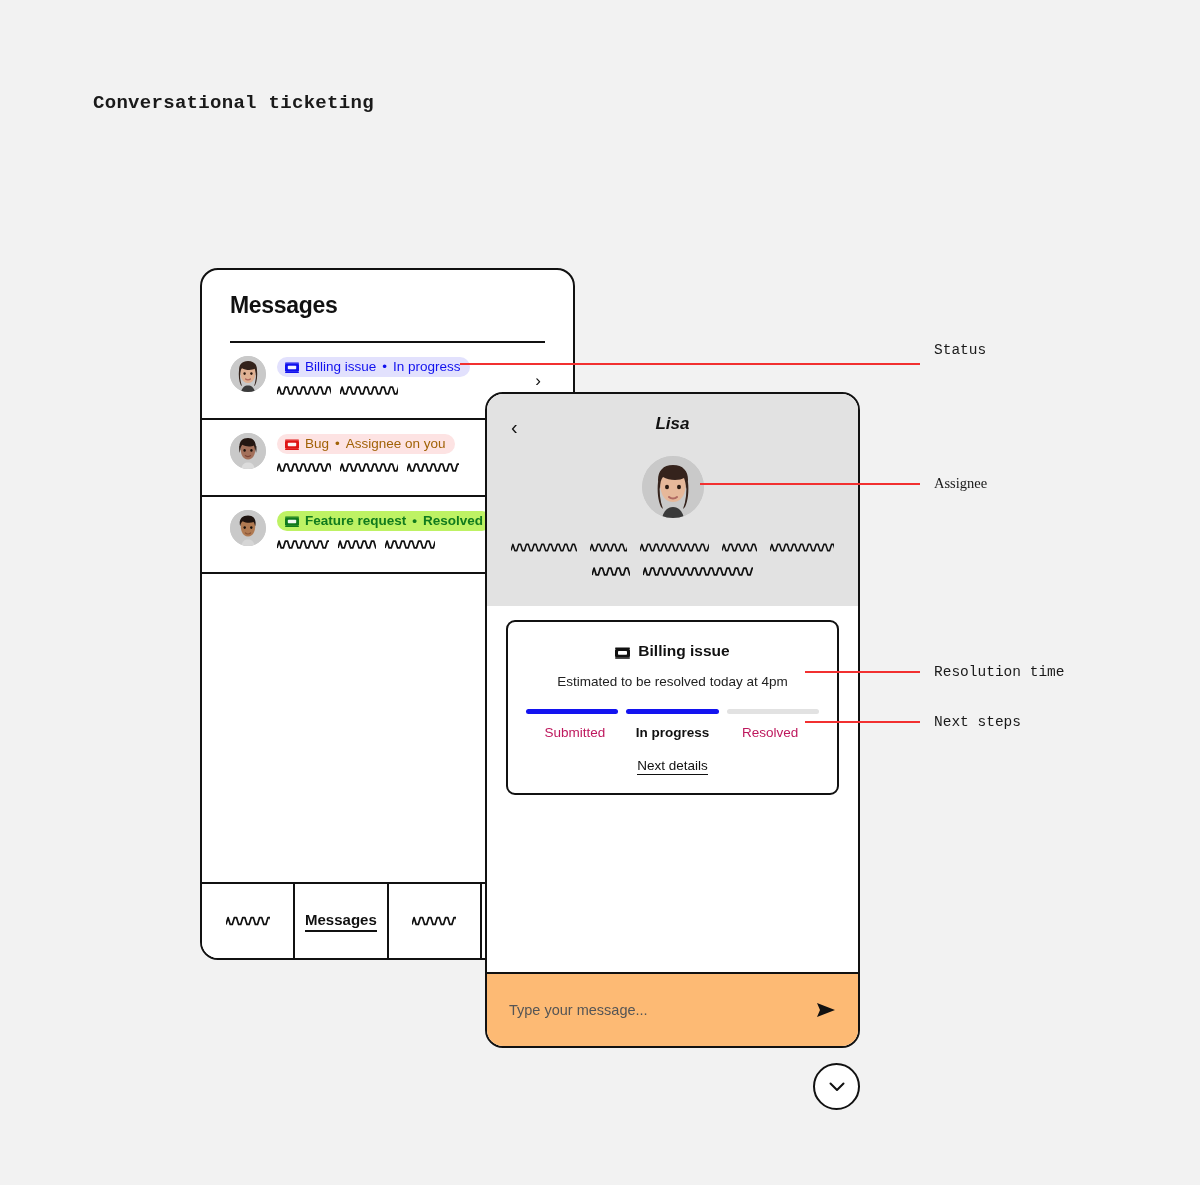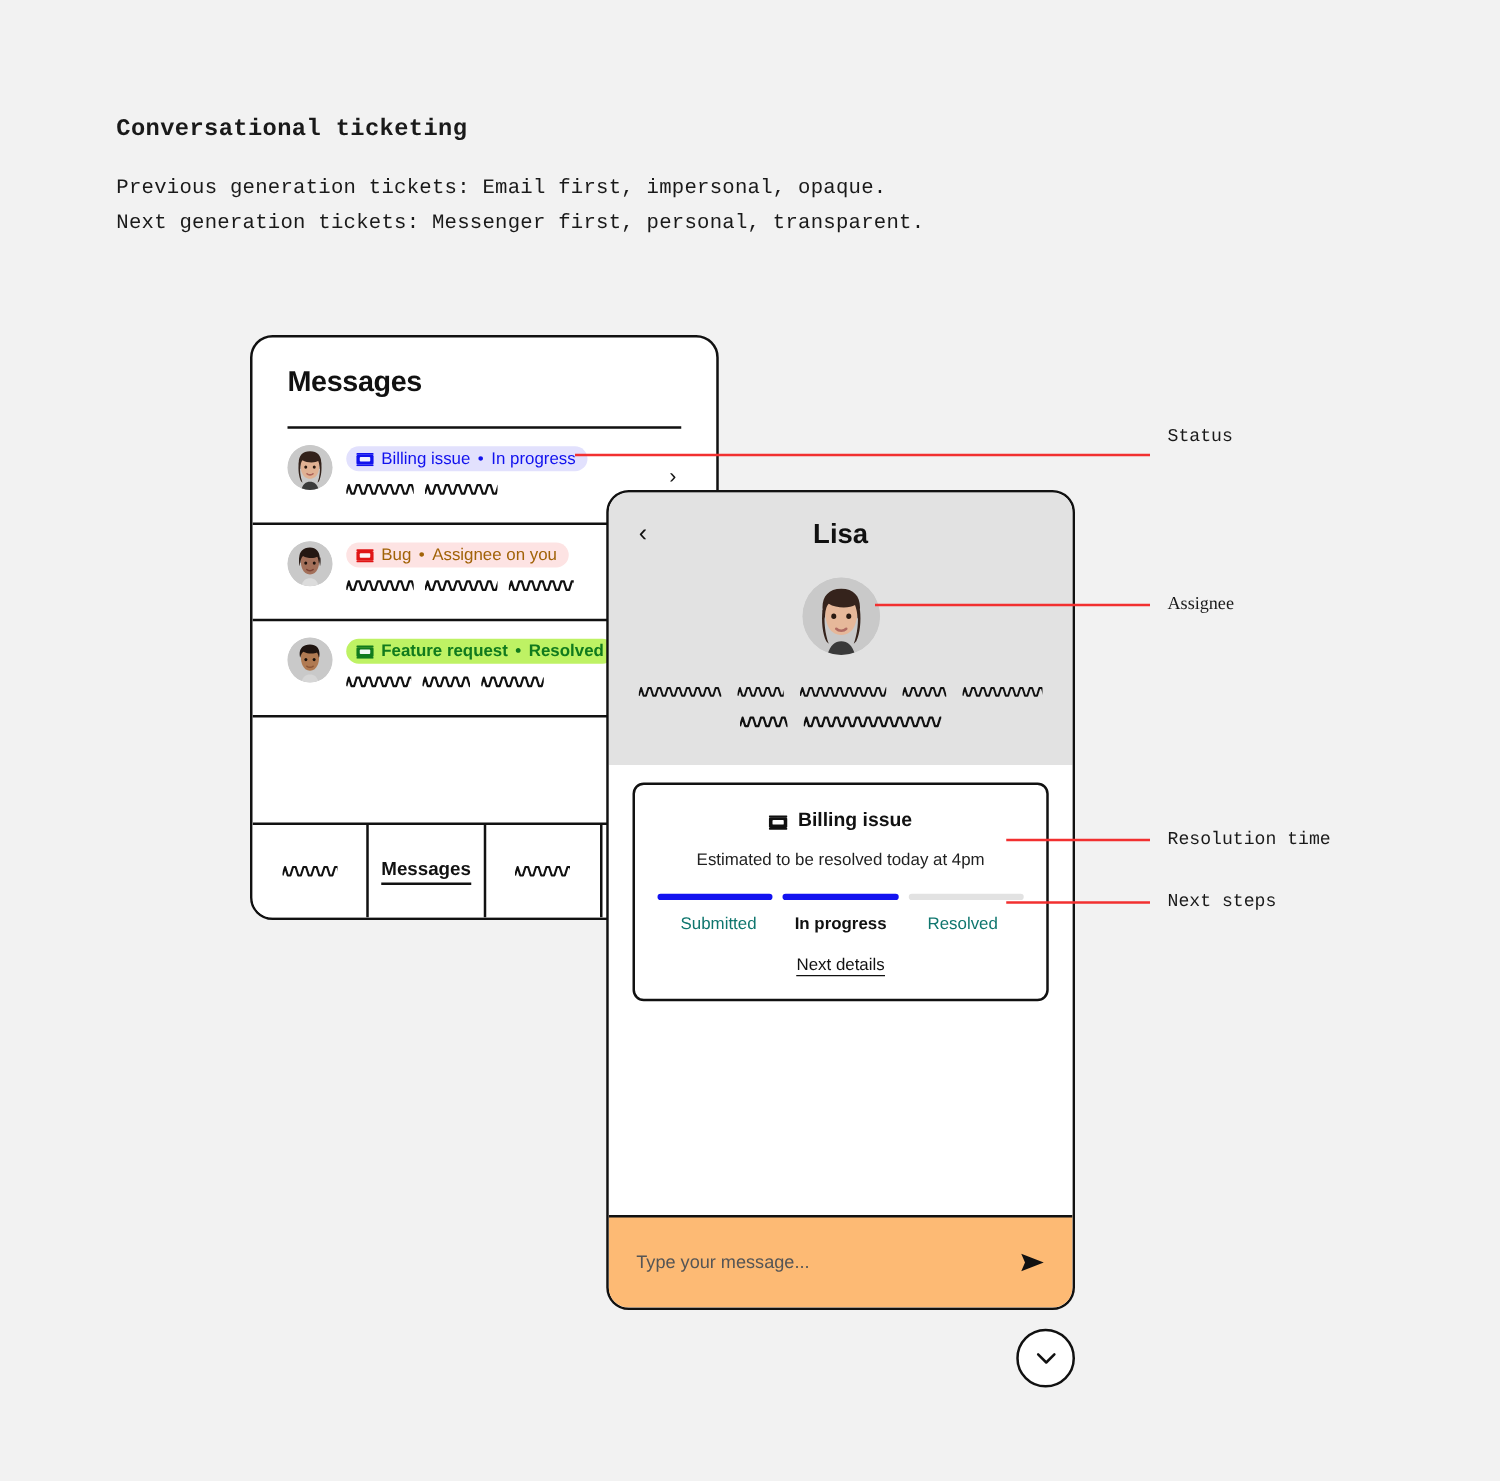--- a/index.html
+++ b/index.html
@@ -29,21 +29,21 @@
     margin-top: 22px;
     line-height: 28px;
     letter-spacing: 0.2px;
     white-space: pre;
   }
 
   
   .messages-panel {
     position: absolute;
     left: 200px; top: 268px;
-    width: 375px; height: 468px;
+    width: 375px; height: 692px;
     background: #ffffff;
     border: 2px solid #111;
     border-radius: 18px;
     overflow: hidden;
     z-index: 1;
   }
   .messages-title {
     font-size: 23px; font-weight: bold; color: #111;
     margin: 22px 0 0 28px; letter-spacing: -0.3px;
   }
@@ -108,21 +108,21 @@
   }
   .convo-head {
     background: #e2e2e2; padding: 20px 24px 26px 24px; position: relative;
     flex: 0 0 auto;
   }
   .back-chev {
     position: absolute; left: 24px; top: 23px;
     font-size: 20px; color: #111; line-height: 1;
   }
   .convo-name {
-    text-align: center; font-size: 22px; font-weight: bold; color: #111;
+    text-align: center; font-size: 17px; font-weight: bold; color: #111; font-style: italic;
   }
   .convo-avatar {
     width: 62px; height: 62px; border-radius: 50%;
     background: #c9c9c9; margin: 22px auto 0 auto; overflow: hidden;
   }
   .convo-avatar svg { display: block; width: 100%; height: 100%; }
   .convo-lines { margin-top: 22px; }
   .convo-lines .l { display: flex; justify-content: center; gap: 13px; height: 16px; margin-top: 8px; }
 
   .convo-body { flex: 1 1 auto; background: #fff; padding: 14px 19px 0 19px; }
@@ -133,21 +133,21 @@
   }
   .ticket-title {
     font-size: 15.5px; font-weight: bold; color: #111;
     display: flex; align-items: center; justify-content: center; gap: 8px;
   }
   .ticket-title .tick-ico { width: 15px; height: 12px; }
   .ticket-eta { font-size: 13.5px; color: #222; margin-top: 14px; }
   .progress { display: flex; gap: 8px; margin-top: 20px; }
   .progress .seg { flex: 1 1 0; height: 5px; border-radius: 3px; }
   .steps { display: flex; margin-top: 11px; }
-  .steps .st { flex: 1 1 0; text-align: center; font-size: 13.5px; color: #0f766e; }
+  .steps .st { flex: 1 1 0; text-align: center; font-size: 13.5px; color: #be185d; }
   .steps .st.active { font-weight: bold; color: #111; }
   .view-details {
     display: inline-block; margin-top: 18px; font-size: 13.5px; color: #111;
     border-bottom: 1px solid #111; padding-bottom: 1px; cursor: pointer;
   }
 
   .composer {
     flex: 0 0 auto; border-top: 2px solid #111;
     height: 74px; display: flex; align-items: center;
     padding: 0 22px; background: #fdba74;
@@ -173,22 +173,20 @@
   .anno-label {
     position: absolute; font-family: "Liberation Mono", monospace;
     font-size: 14.5px; color: #1a1a1a; z-index: 5; white-space: nowrap;
   }
 </style>
 </head>
 <body>
 
 <div class="header">
   <div class="header-title">Conversational ticketing</div>
-  <div class="header-sub"><span>Previous generation tickets: Email first, impersonal, opaque.</span>
-<span>Next generation tickets: Messenger first, personal, transparent.</span></div>
 </div>
 
 <div class="messages-panel">
   <div class="messages-title">Messages</div>
   <div class="list-divider"></div>
   <div id="msg-rows">
       <div class="msg-row">
         <div class="avatar">
           <svg viewBox="0 0 36 36">
             <circle cx="18" cy="18" r="18" fill="#c9c9c9"></circle>

